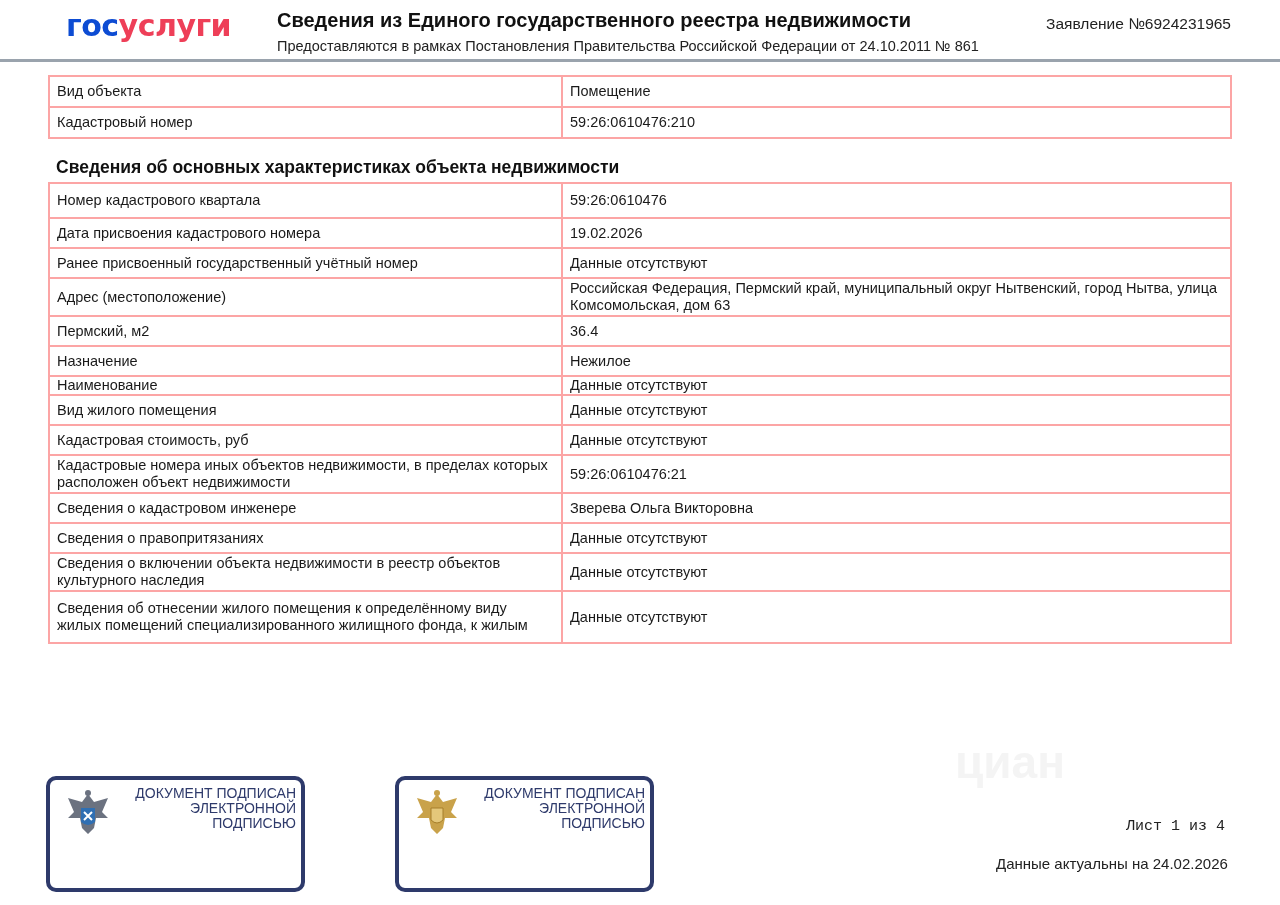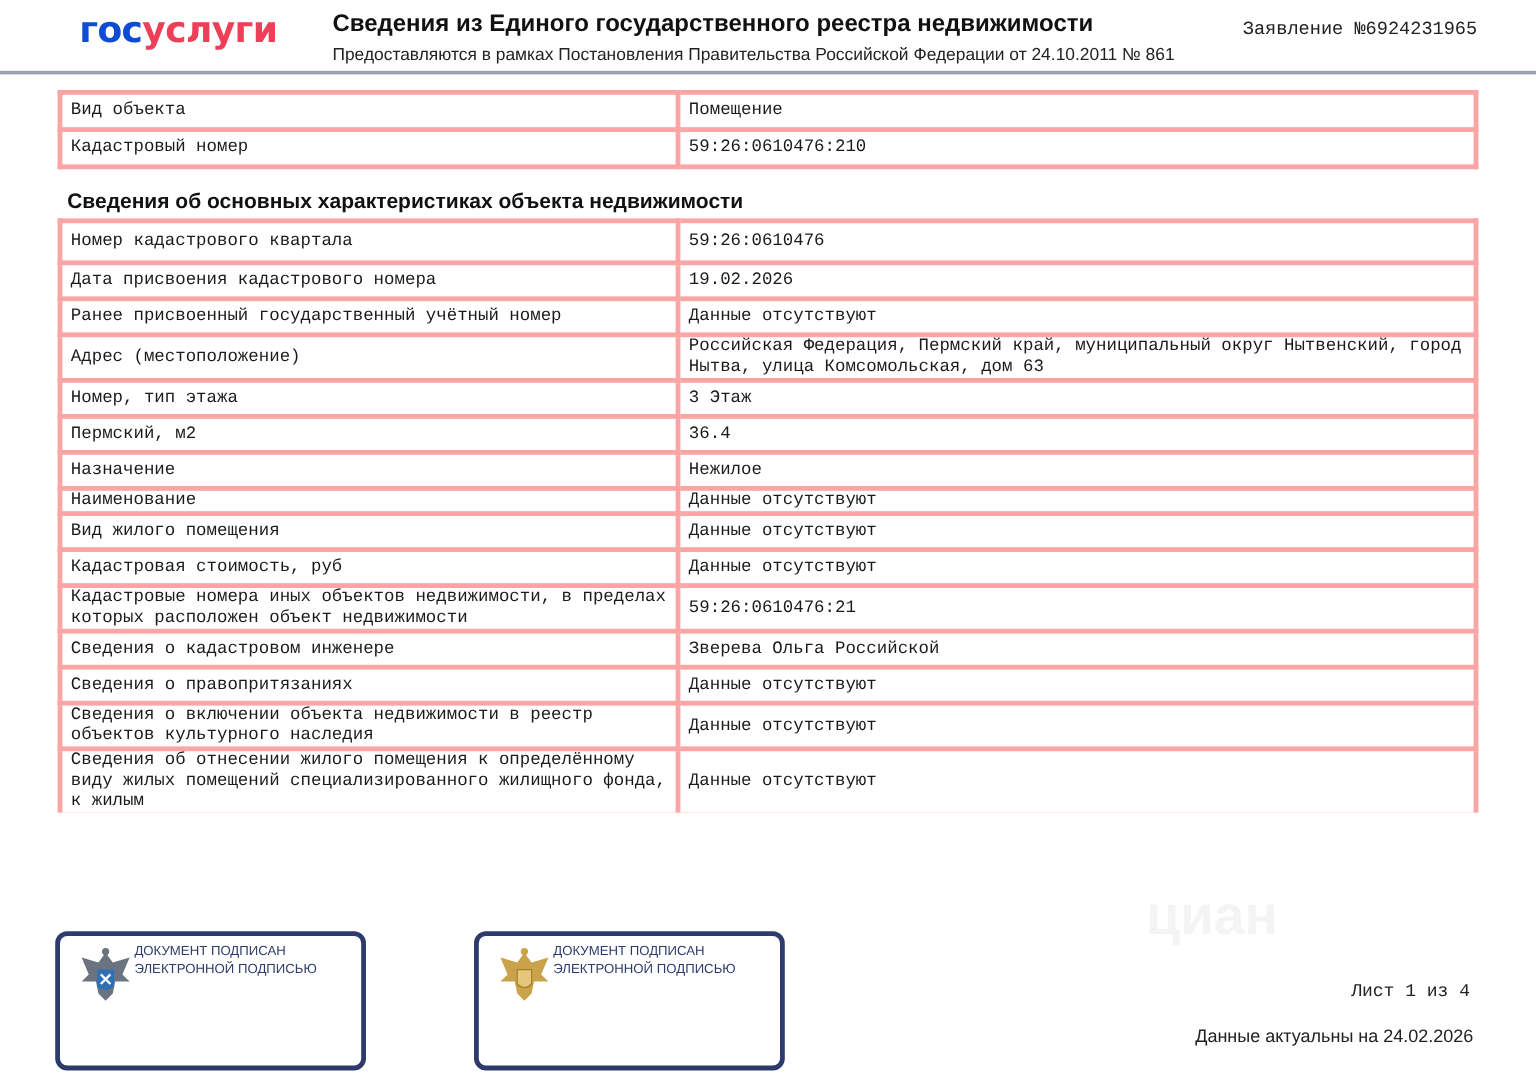--- a/index.html
+++ b/index.html
@@ -11,48 +11,48 @@
   .logo {
     position: absolute; left: 47px; top: 8px; font-size: 30px; font-weight: bold;
     letter-spacing: -0.5px; font-family: "DejaVu Sans", sans-serif; margin-left: 19px;
   }
   .logo .blue { color: #0d4cd3; }
   .logo .red { color: #ee3f58; }
   .title {
     position: absolute; left: 277px; top: 9px; font-size: 20px; font-weight: bold; color: #111;
   }
   .subtitle { position: absolute; left: 277px; top: 38px; font-size: 14.5px; color: #222; }
-  .app-number { position: absolute; right: 49px; top: 15px; font-size: 15.5px; color: #222; font-family: Liberation Mono, monospace; }
+  .app-number { position: absolute; right: 49px; top: 15px; font-size: 15.5px; color: #222; }
   .header-rule {
     position: absolute; left: 0; top: 59px; width: 1280px; height: 3px; background: #9aa3ad;
   }
   table.kv {
     position: absolute; left: 48px; width: 1184px; border-collapse: collapse; table-layout: fixed;
     font-size: 14.5px;
   }
   table.kv td {
-    border: 4px solid #fca5a5; padding: 0 7px; vertical-align: middle; line-height: 17px; color: #1a1a1a; font-family: Liberation Mono, monospace;
+    border: 2px solid #fca5a5; padding: 0 7px; vertical-align: middle; line-height: 17px; color: #1a1a1a;
   }
   table.kv td.k { width: 497px; }
   #t1 { top: 75px; }
   #t1 tr { height: 31px; }
   .section-title {
     position: absolute; left: 56px; top: 157px; font-size: 17.5px; font-weight: bold; color: #111;
   }
   #t2 { top: 182px; }
   .clip {
     position: absolute; left: 0; top: 0; width: 1280px; height: 677px; overflow: hidden;
   }
   .stamp {
     position: absolute; top: 776px; width: 251px; height: 108px; border: 4px solid #2e3a6b;
     border-radius: 10px; background: #fff;
   }
   .stamp .emblem { position: absolute; left: 14px; top: 8px; width: 48px; height: 50px; }
   .stamp .head {
-    position: absolute; left: 62px; top: 6px; width: 184px; text-align: left; font-size: 11px;
+    position: absolute; left: 62px; top: 6px; width: 184px; text-align: right; font-size: 14px;
     line-height: 15px; color: #2e3a6b;
   }
   .stamp .info {
     position: absolute; left: 10px; top: 57px; font-size: 9px; line-height: 12px; color: #2e3a6b;
     white-space: nowrap;
   }
   #stamp1 { left: 46px; }
   #stamp2 { left: 395px; }
   .page-num { position: absolute; left: 1126px; top: 818px; font-size: 15px; color: #222; font-family: Liberation Mono, monospace; }
   .actual { position: absolute; left: 996px; top: 855px; font-size: 15px; color: #222; }
@@ -101,24 +101,20 @@
         </tr>
     <tr style="height:30px">
           <td class="k">Ранее присвоенный государственный учётный номер</td>
           <td>Данные отсутствуют</td>
         </tr>
     <tr style="height:38px">
           <td class="k">Адрес (местоположение)</td>
           <td>Российская Федерация, Пермский край, муниципальный округ Нытвенский, город Нытва, улица Комсомольская, дом 63</td>
         </tr>
     <tr style="height:30px">
-          <td class="k">Номер, тип этажа</td>
-          <td>3 Этаж</td>
-        </tr>
-    <tr style="height:30px">
           <td class="k">Пермский, м2</td>
           <td>36.4</td>
         </tr>
     <tr style="height:30px">
           <td class="k">Назначение</td>
           <td>Нежилое</td>
         </tr>
     <tr style="height:14px">
           <td class="k">Наименование</td>
           <td>Данные отсутствуют</td>
@@ -130,21 +126,21 @@
     <tr style="height:30px">
           <td class="k">Кадастровая стоимость, руб</td>
           <td>Данные отсутствуют</td>
         </tr>
     <tr style="height:38px">
           <td class="k">Кадастровые номера иных объектов недвижимости, в пределах которых расположен объект недвижимости</td>
           <td>59:26:0610476:21</td>
         </tr>
     <tr style="height:30px">
           <td class="k">Сведения о кадастровом инженере</td>
-          <td>Зверева Ольга Российской</td>
+          <td>Зверева Ольга Викторовна</td>
         </tr>
     <tr style="height:30px">
           <td class="k">Сведения о правопритязаниях</td>
           <td>Данные отсутствуют</td>
         </tr>
     <tr style="height:38px">
           <td class="k">Сведения о включении объекта недвижимости в реестр объектов культурного наследия</td>
           <td>Данные отсутствуют</td>
         </tr>
     <tr style="height:52px">

